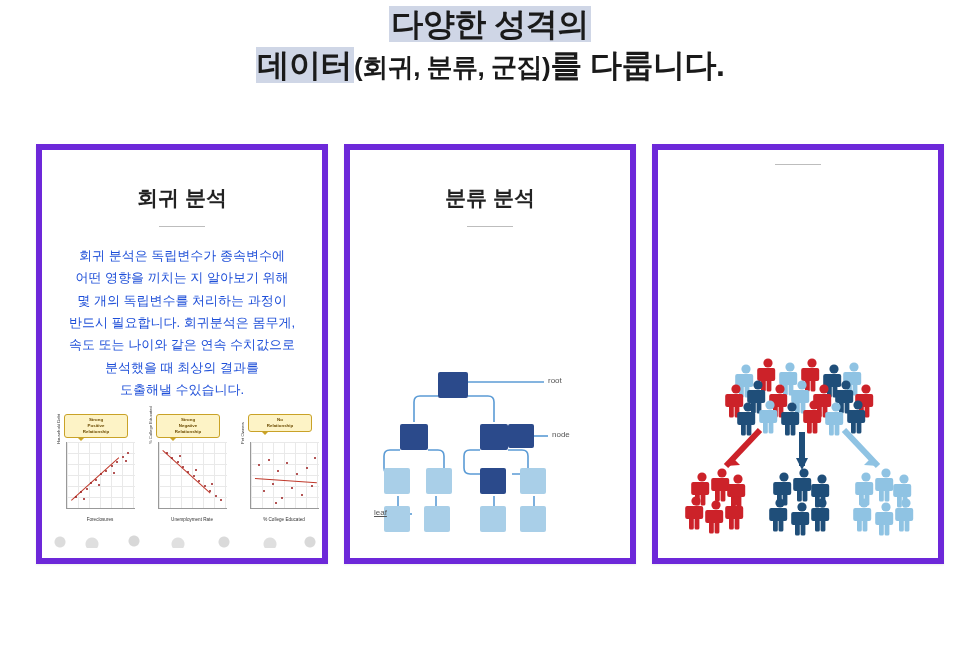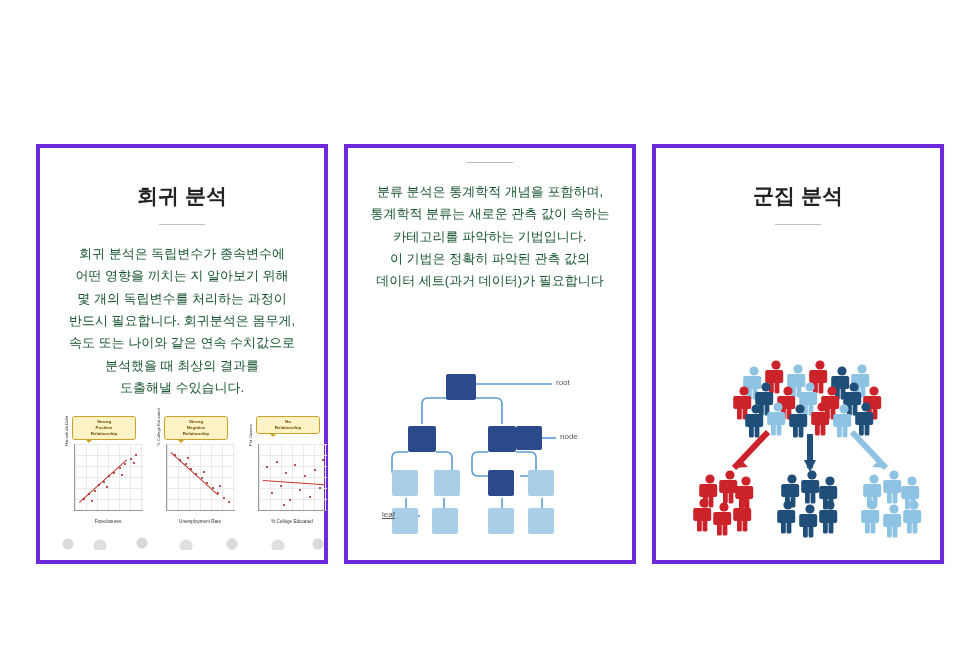--- a/index.html
+++ b/index.html
@@ -48,21 +48,21 @@
     position: absolute;
     top: 144px;
     left: 36px;
     width: 908px;
     display: flex;
     justify-content: space-between;
   }
   .card {
     width: 292px;
     height: 420px;
-    border: 4px solid #6d28d9;
+    border: 6px solid #6d28d9;
     background: #ffffff;
     box-shadow: 0 1px 2px rgba(0,0,0,0.07);
     position: relative;
     box-sizing: border-box;
   }
   .card-title {
     margin-top: 34px;
     text-align: center;
     font-size: 21px;
     font-weight: bold;
@@ -72,28 +72,28 @@
     width: 46px;
     height: 1px;
     background: #bdbdbd;
     margin: 14px auto 0 auto;
   }
   .card-body {
     margin: 18px 18px 0 18px;
     text-align: center;
     font-size: 13px;
     line-height: 1.72;
-    color: #14532d;
+    color: #1d4ed8;
     white-space: pre-line;
   }
 
   
   .figure {
     position: absolute;
-    left: 10px;
+    left: 0;
     bottom: 8px;
     width: 100%;
     height: 180px;
   }
 
   
   .reg-wrap {
     position: absolute;
     left: 12px;
     bottom: 14px;
@@ -216,20 +216,28 @@
     bottom: 6px;
     width: 256px;
     height: 190px;
   }
 </style>
 </head>
 <body>
 
 <div class="slide">
 
+  <div class="title-block">
+    <div class="title-line">
+      <span class="hl">다양한 성격의</span>
+    </div>
+    <div class="title-line">
+      <span class="hl">데이터</span><span class="title-sub">(회귀, 분류, 군집)</span><span>를 다룹니다.</span>
+    </div>
+  </div>
 
   <div class="cards">
 
     <div class="card">
       <div class="card-title">회귀 분석</div>
       <div class="card-rule"></div>
       <div class="card-body">회귀 분석은 독립변수가 종속변수에
 어떤 영향을 끼치는 지 알아보기 위해
 몇 개의 독립변수를 처리하는 과정이
 반드시 필요합니다. 회귀분석은 몸무게,
@@ -314,26 +322,22 @@
             <div class="axis-y-label">Pet Owners</div>
             <div class="axis-x-label">% College Educated</div>
           </div>
 
         </div>
         <div class="ground"></div>
       </div>
     </div>
 
     <div class="card">
+      <div class="card-title">분류 분석</div>
       <div class="card-rule"></div>
-      <div class="card-body">분류 분석은 통계학적 개념을 포함하며,
-통계학적 분류는 새로운 관측 값이 속하는
-카테고리를 파악하는 기법입니다.
-이 기법은 정확히 파악된 관측 값의
-데이터 세트(과거 데이터)가 필요합니다</div>
 
       <div class="figure">
         <div class="tree-wrap">
           <svg width="240" height="190" viewBox="0 0 240 190">
 
             <g fill="none" stroke="#5b9bd5" stroke-width="1.6">
               <path d="M62,46 H44 Q38,46 38,52 V72"></path>
               <path d="M92,46 H112 Q118,46 118,52 V72"></path>
               <path d="M24,100 H14 Q8,100 8,106 V118 Q8,124 14,124 H28"></path>
               <path d="M52,100 H62 Q68,100 68,106 V118 Q68,124 62,124 H50"></path>
@@ -367,21 +371,20 @@
           </svg>
 
           <div class="tree-label" style="left:172px; top:26px;">root</div>
           <div class="tree-label" style="left:176px; top:80px;text-align:center;">node</div>
           <div class="tree-label" style="left:-2px; top:158px;text-decoration:underline;">leaf</div>
         </div>
       </div>
     </div>
 
     <div class="card">
-      <div class="card-title">군집 분석</div>
       <div class="card-rule"></div>
 
       <div class="figure">
         <div class="cluster-wrap">
           <svg width="256" height="190" viewBox="0 0 256 190">
             <defs>
               <g id="pp">
                 <circle cx="0" cy="-9" r="4.6"></circle>
                 <path d="M-5.2,-4 h10.4 a2,2 0 0 1 2,2 v9 a2,2 0 0 1 -2,2 h-1.8 v9 a1.6,1.6 0 0 1 -1.6,1.6 h-1.6 a1.6,1.6 0 0 1 -1.6,-1.6 v-9 h-0.8 v9 a1.6,1.6 0 0 1 -1.6,1.6 h-1.6 a1.6,1.6 0 0 1 -1.6,-1.6 v-9 h-1.8 a2,2 0 0 1 -2,-2 v-9 a2,2 0 0 1 2,-2 z"></path>
               </g>

